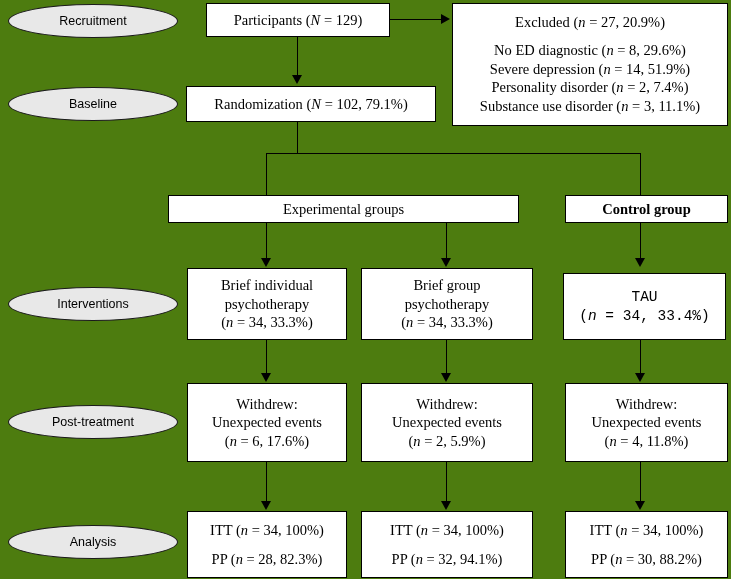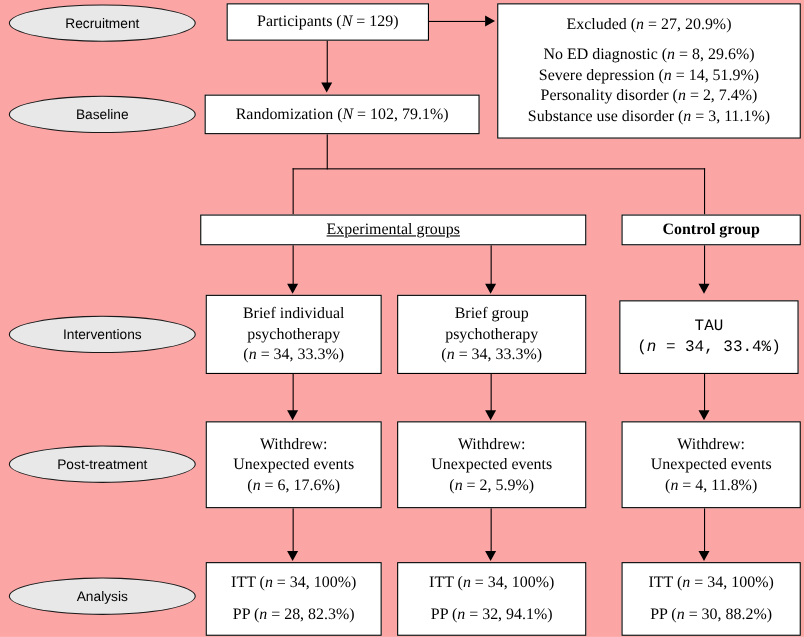--- a/index.html
+++ b/index.html
@@ -4,21 +4,21 @@
 <style>
   html, body {
     margin: 0;
     padding: 0;
     background: #ffffff;
   }
   #canvas {
     position: relative;
     width: 731px;
     height: 579px;
-    background: #fca5a5;
+    background: #4d7c0f;
     overflow: hidden;
     font-family: "Liberation Serif", "DejaVu Serif", serif;
   }
 
   
   .stage {
     position: absolute;
     display: flex;
     align-items: center;
     justify-content: center;
@@ -159,21 +159,21 @@
     <span class="ln">No ED diagnostic (<i>n</i> = 8, 29.6%)</span>
     <span class="ln">Severe depression (<i>n</i> = 14, 51.9%)</span>
     <span class="ln">Personality disorder (<i>n</i> = 2, 7.4%)</span>
     <span class="ln">Substance use disorder (<i>n</i> = 3, 11.1%)</span>
   </div>
 
   <div class="box" style="left:186px; top:86px; width:250px; height:36px;">
     <span class="ln">Randomization (<i>N</i> = 102, 79.1%)</span>
   </div>
 
-  <div class="box" style="left:182px; top:195px; width:351px; height:28px;text-decoration:underline;">
+  <div class="box" style="left:168px; top:195px; width:351px; height:28px;">
     <span class="ln">Experimental groups</span>
   </div>
 
   <div class="box" style="left:565px; top:195px; width:163px; height:28px;font-weight:bold;">
     <span class="ln">Control group</span>
   </div>
 
   <div class="box" style="left:187px; top:268px; width:160px; height:72px;">
     <span class="ln">Brief individual</span>
     <span class="ln">psychotherapy</span>

